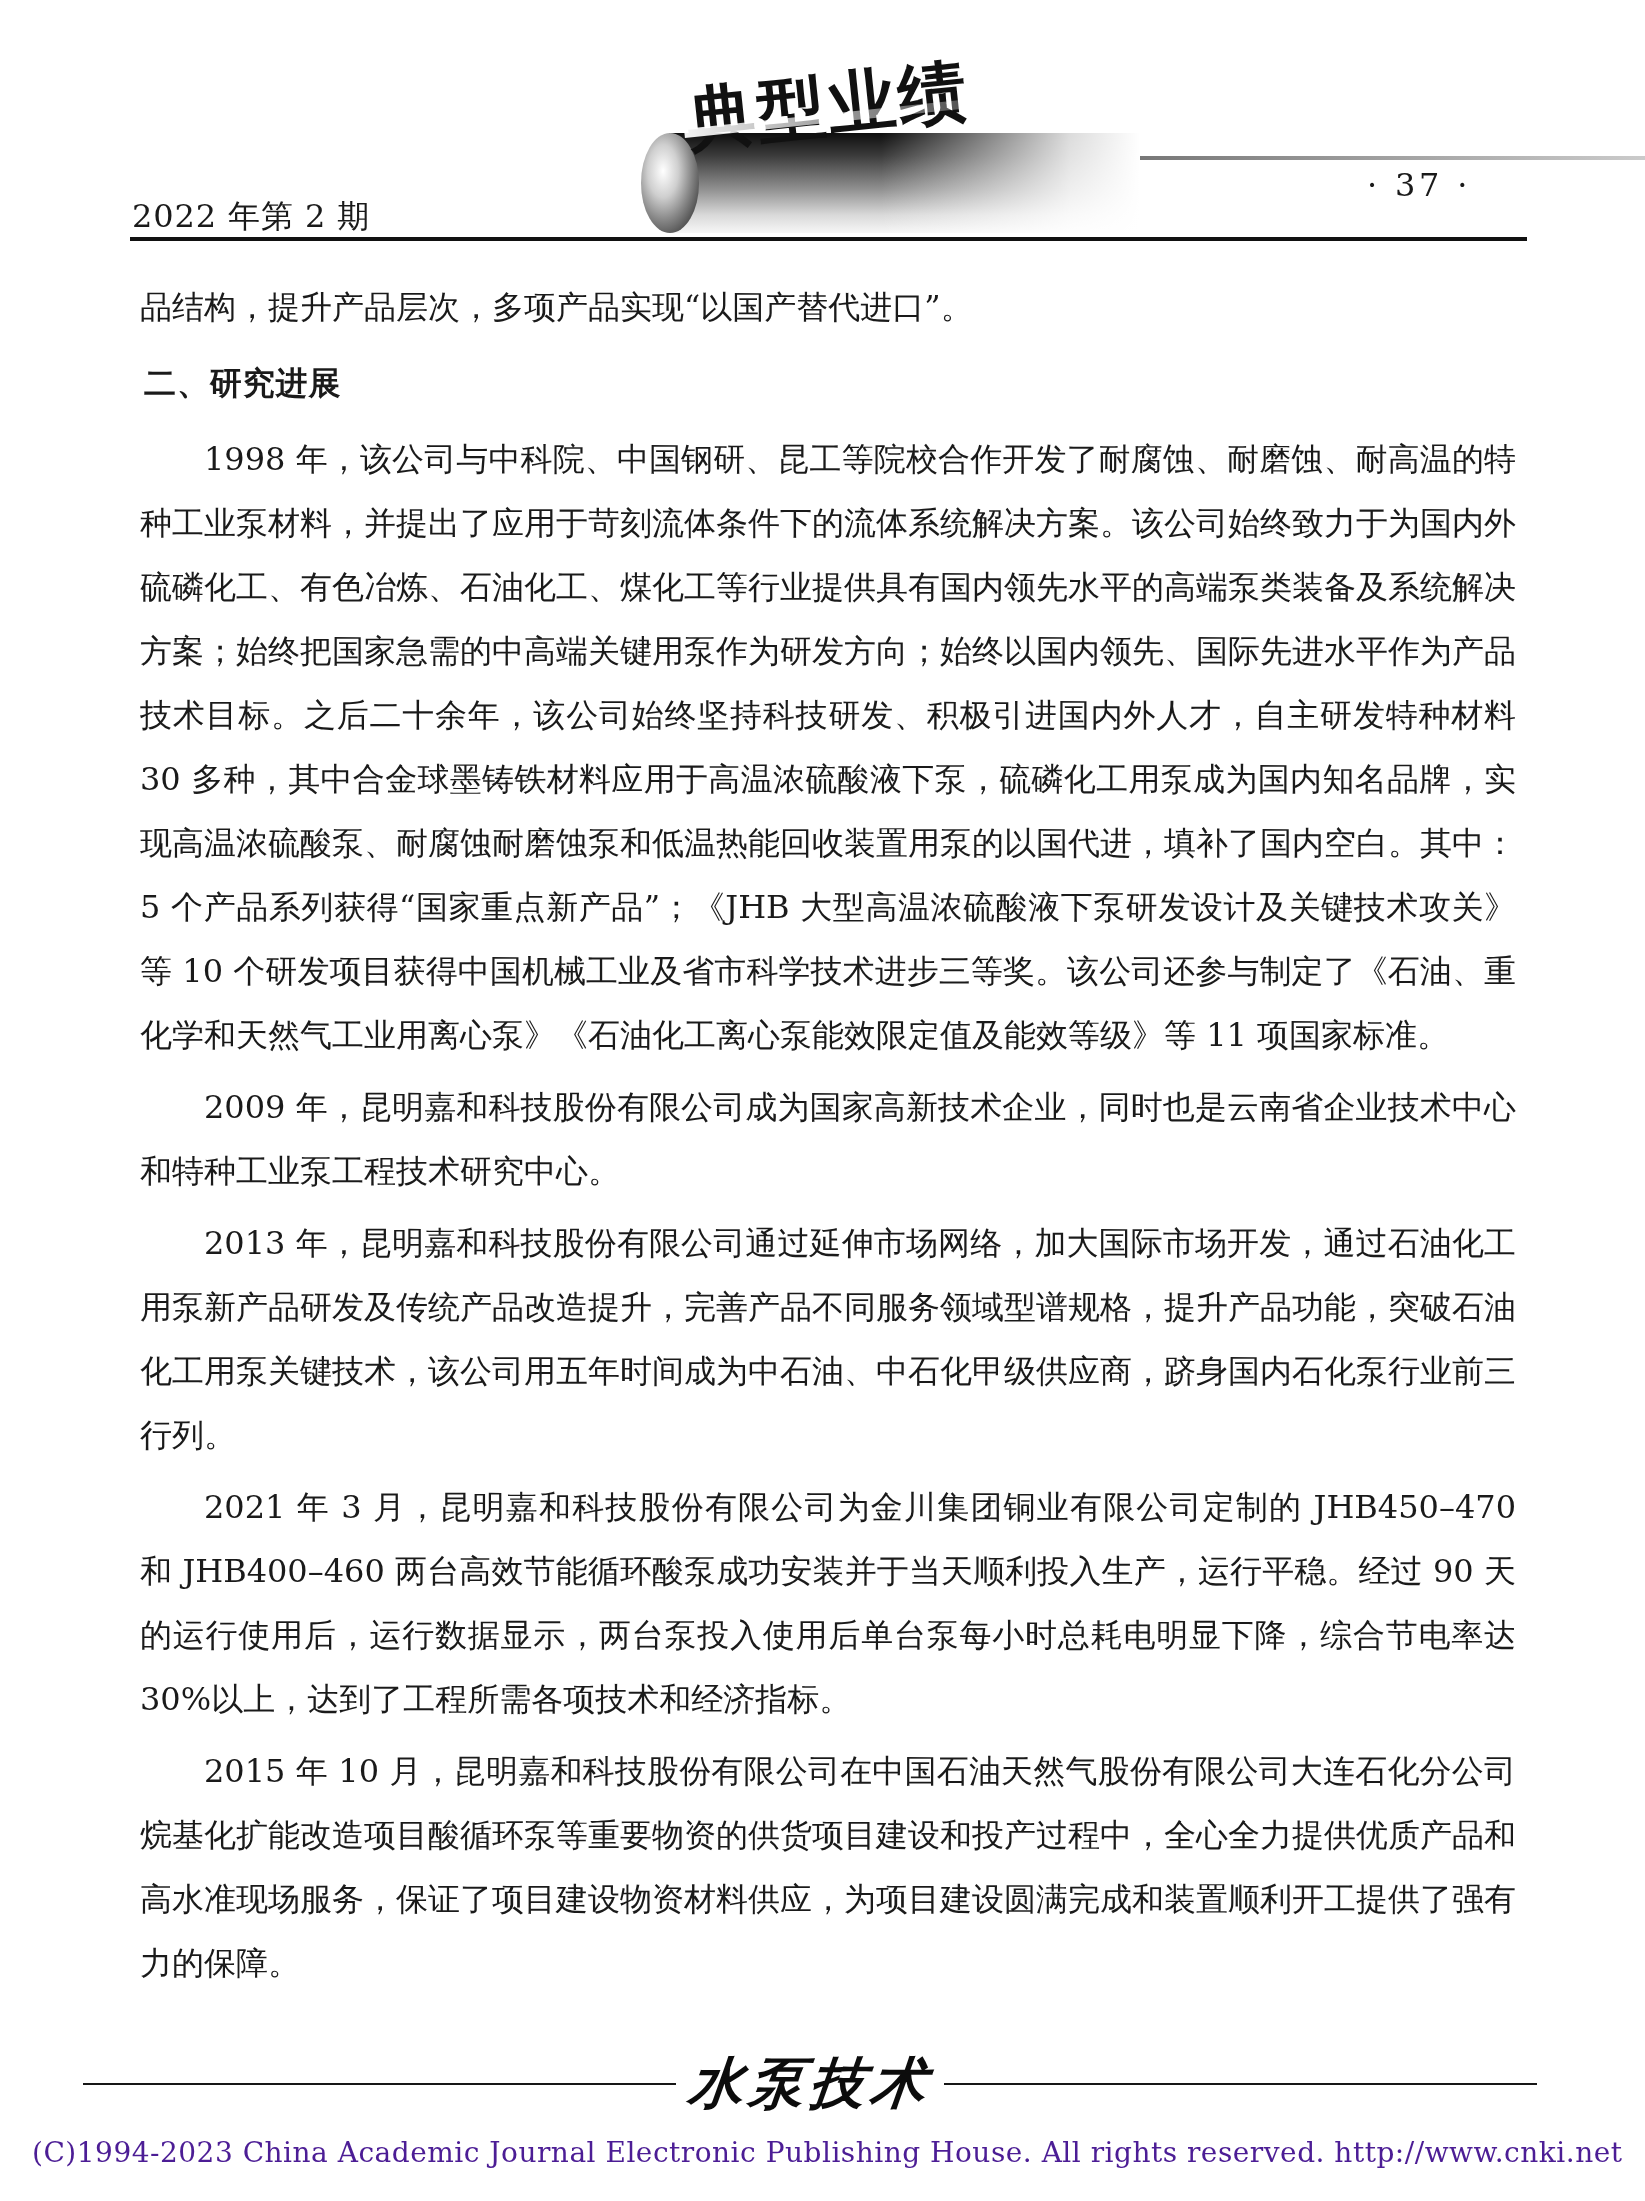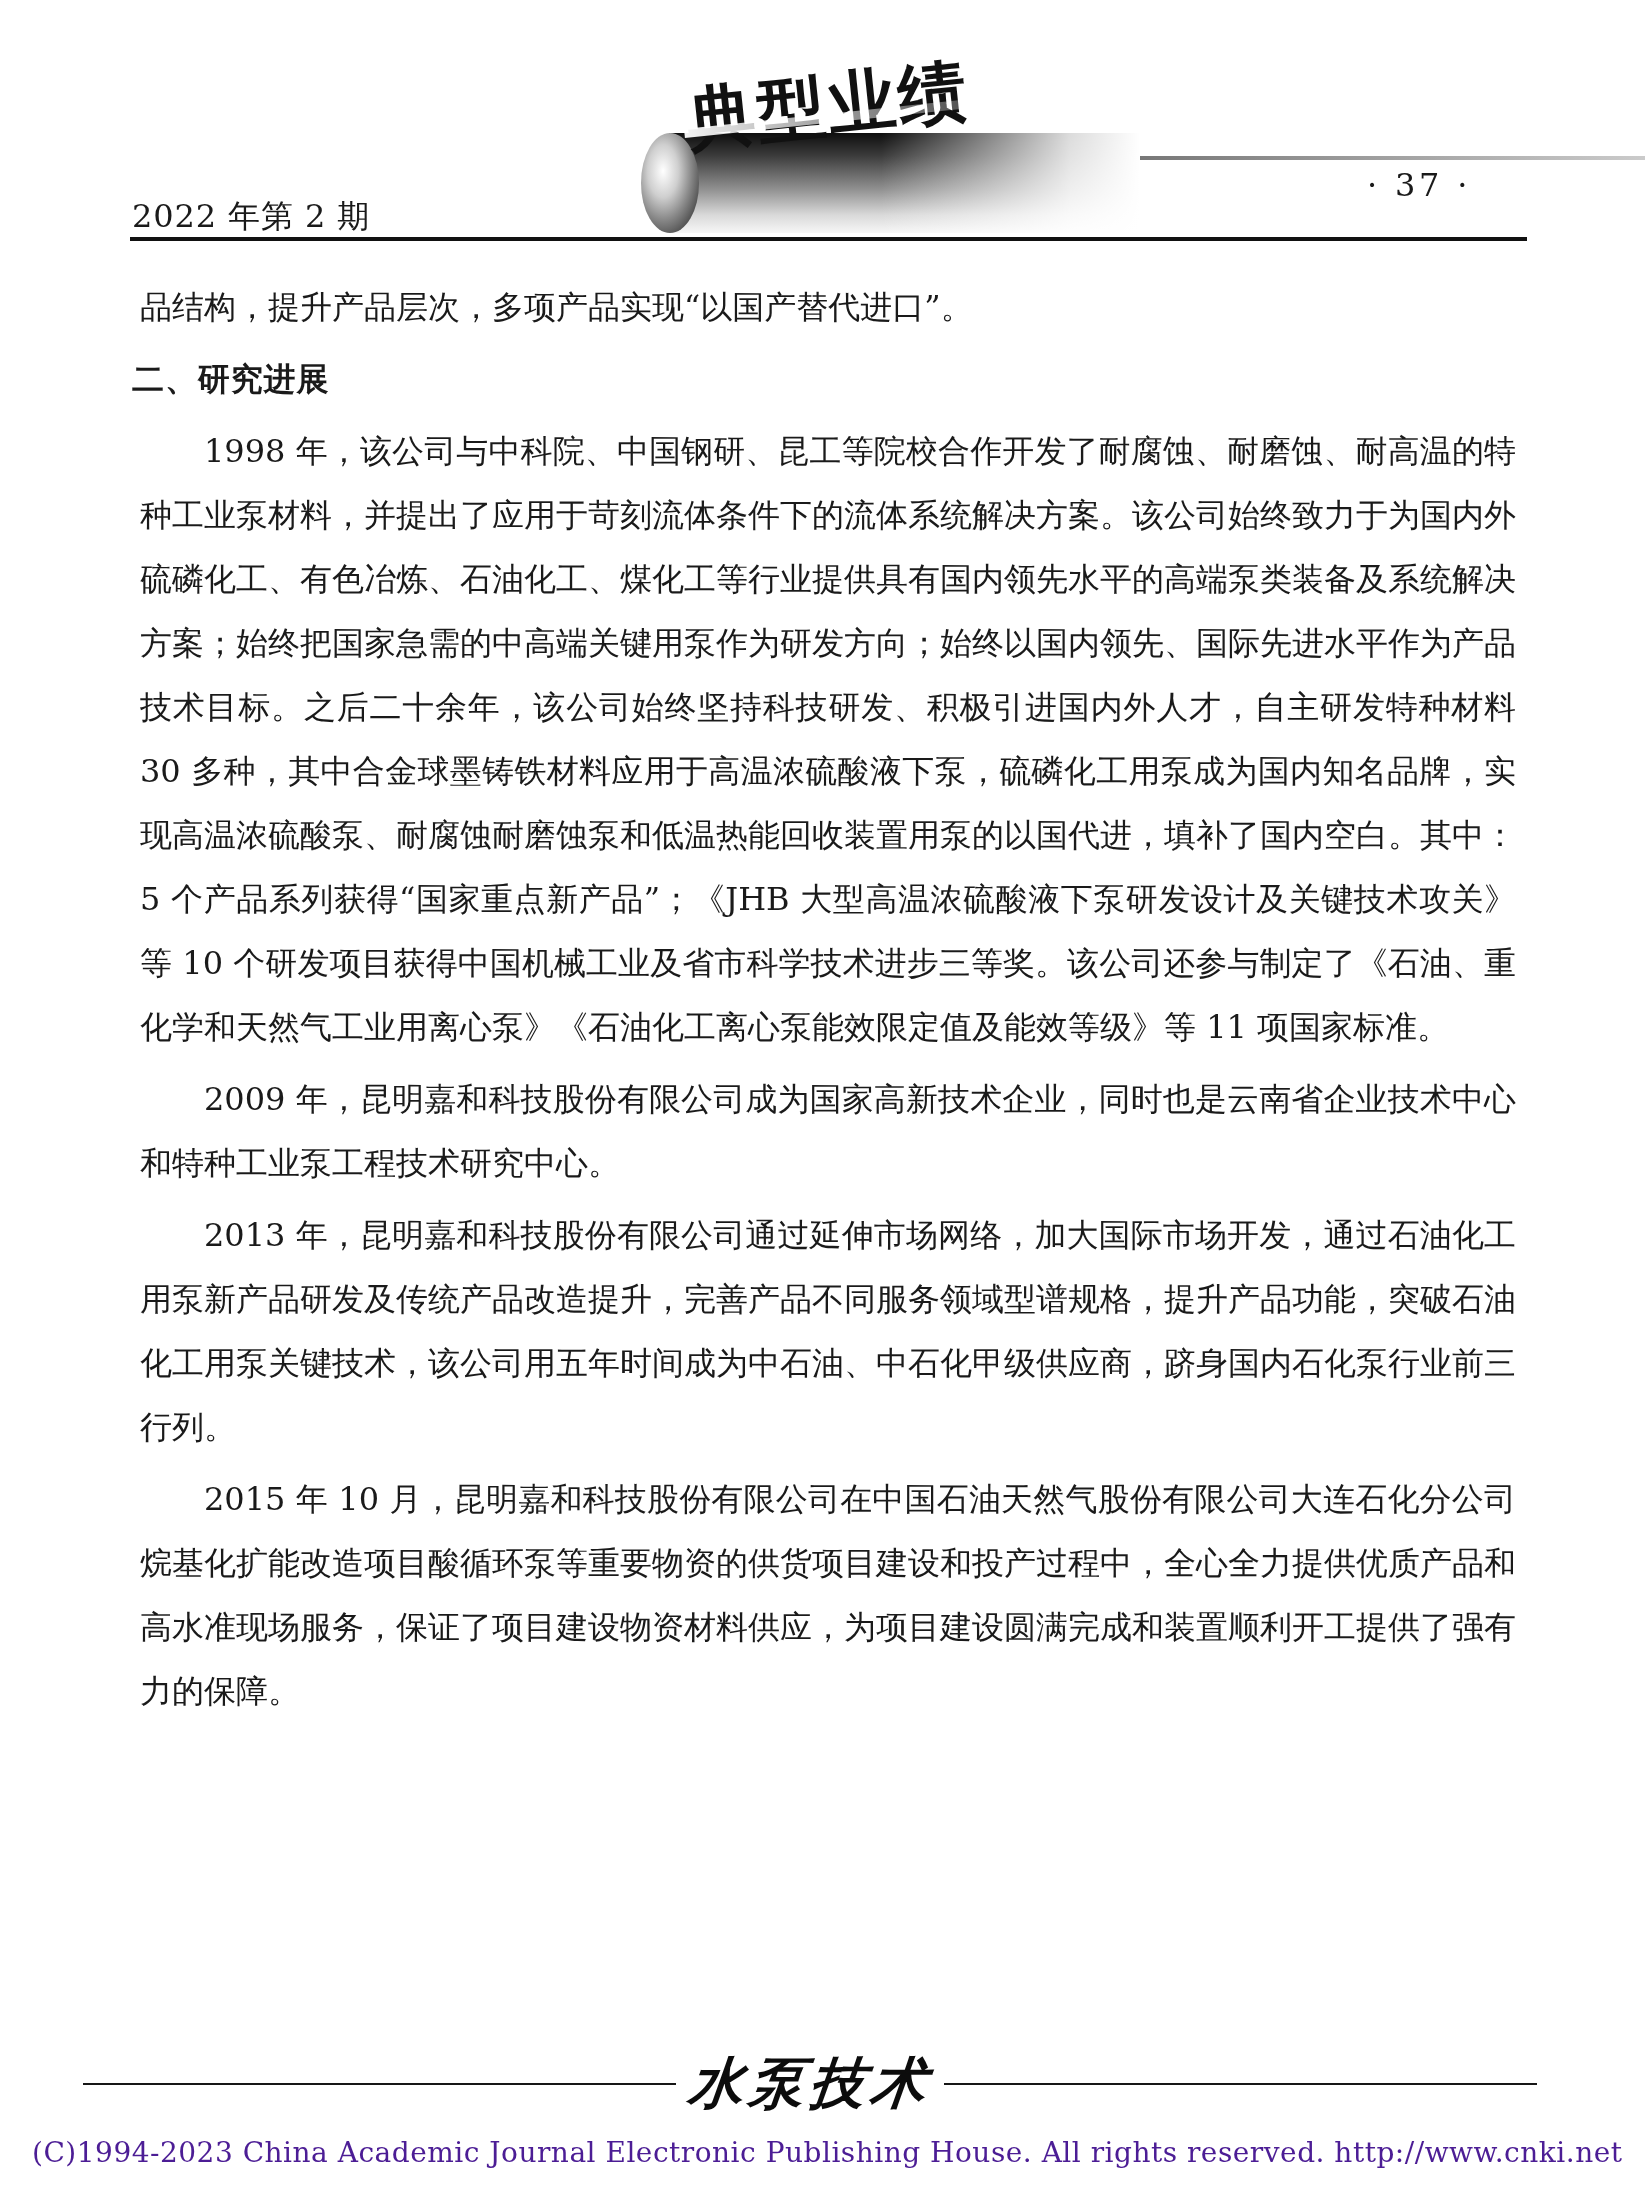--- a/index.html
+++ b/index.html
@@ -55,21 +55,21 @@
     transform:rotate(-6deg);transform-origin:left top;
   }
   
   .content{
     position:absolute;left:132px;top:267px;width:1392px;
     font-size:32px;line-height:64px;text-align:justify;
   }
   .content p{margin:8px;text-indent:64px;}
   .content p.lead{text-indent:0;}
   .content h2{
-    margin:0;font-size:32px;line-height:64px;
+    margin:12px;font-size:32px;line-height:64px;
     font-family:"DejaVu Sans","Liberation Sans",sans-serif;
     font-weight:bold;letter-spacing:0.9px;
   }
   
   .footer-band{
     position:absolute;left:83px;top:2051px;width:1454px;height:66px;
     display:flex;align-items:center;
   }
   .footer-band .line{flex:1;height:2.8px;background:#161616;}
   .journal-logo{
@@ -101,20 +101,21 @@
 
   <div class="page-no">· 37 ·</div>
   <div class="header-rule"></div>
 
   <div class="content">
     <p class="lead">品结构，提升产品层次，多项产品实现“以国产替代进口”。</p>
     <h2>二、研究进展</h2>
     <p>1998 年，该公司与中科院、中国钢研、昆工等院校合作开发了耐腐蚀、耐磨蚀、耐高温的特种工业泵材料，并提出了应用于苛刻流体条件下的流体系统解决方案。该公司始终致力于为国内外硫磷化工、有色冶炼、石油化工、煤化工等行业提供具有国内领先水平的高端泵类装备及系统解决方案；始终把国家急需的中高端关键用泵作为研发方向；始终以国内领先、国际先进水平作为产品技术目标。之后二十余年，该公司始终坚持科技研发、积极引进国内外人才，自主研发特种材料 30 多种，其中合金球墨铸铁材料应用于高温浓硫酸液下泵，硫磷化工用泵成为国内知名品牌，实现高温浓硫酸泵、耐腐蚀耐磨蚀泵和低温热能回收装置用泵的以国代进，填补了国内空白。其中：5 个产品系列获得“国家重点新产品”；《JHB 大型高温浓硫酸液下泵研发设计及关键技术攻关》等 10 个研发项目获得中国机械工业及省市科学技术进步三等奖。该公司还参与制定了《石油、重化学和天然气工业用离心泵》《石油化工离心泵能效限定值及能效等级》等 11 项国家标准。</p>
     <p>2009 年，昆明嘉和科技股份有限公司成为国家高新技术企业，同时也是云南省企业技术中心和特种工业泵工程技术研究中心。</p>
     <p>2013 年，昆明嘉和科技股份有限公司通过延伸市场网络，加大国际市场开发，通过石油化工用泵新产品研发及传统产品改造提升，完善产品不同服务领域型谱规格，提升产品功能，突破石油化工用泵关键技术，该公司用五年时间成为中石油、中石化甲级供应商，跻身国内石化泵行业前三行列。</p>
+    <p>2021 年 3 月，昆明嘉和科技股份有限公司为金川集团铜业有限公司定制的 JHB450–470 和 JHB400–460 两台高效节能循环酸泵成功安装并于当天顺利投入生产，运行平稳。经过 90 天的运行使用后，运行数据显示，两台泵投入使用后单台泵每小时总耗电明显下降，综合节电率达 30%以上，达到了工程所需各项技术和经济指标。</p>
     <p>2015 年 10 月，昆明嘉和科技股份有限公司在中国石油天然气股份有限公司大连石化分公司烷基化扩能改造项目酸循环泵等重要物资的供货项目建设和投产过程中，全心全力提供优质产品和高水准现场服务，保证了项目建设物资材料供应，为项目建设圆满完成和装置顺利开工提供了强有力的保障。</p>
   </div>
 
   <div class="footer-band">
     <div class="line"></div>
     <div class="journal-logo">水泵技术</div>
     <div class="line"></div>
   </div>
 
   <div class="copyright">(C)1994-2023 China Academic Journal Electronic Publishing House. All rights reserved.    http://www.cnki.net</div>

